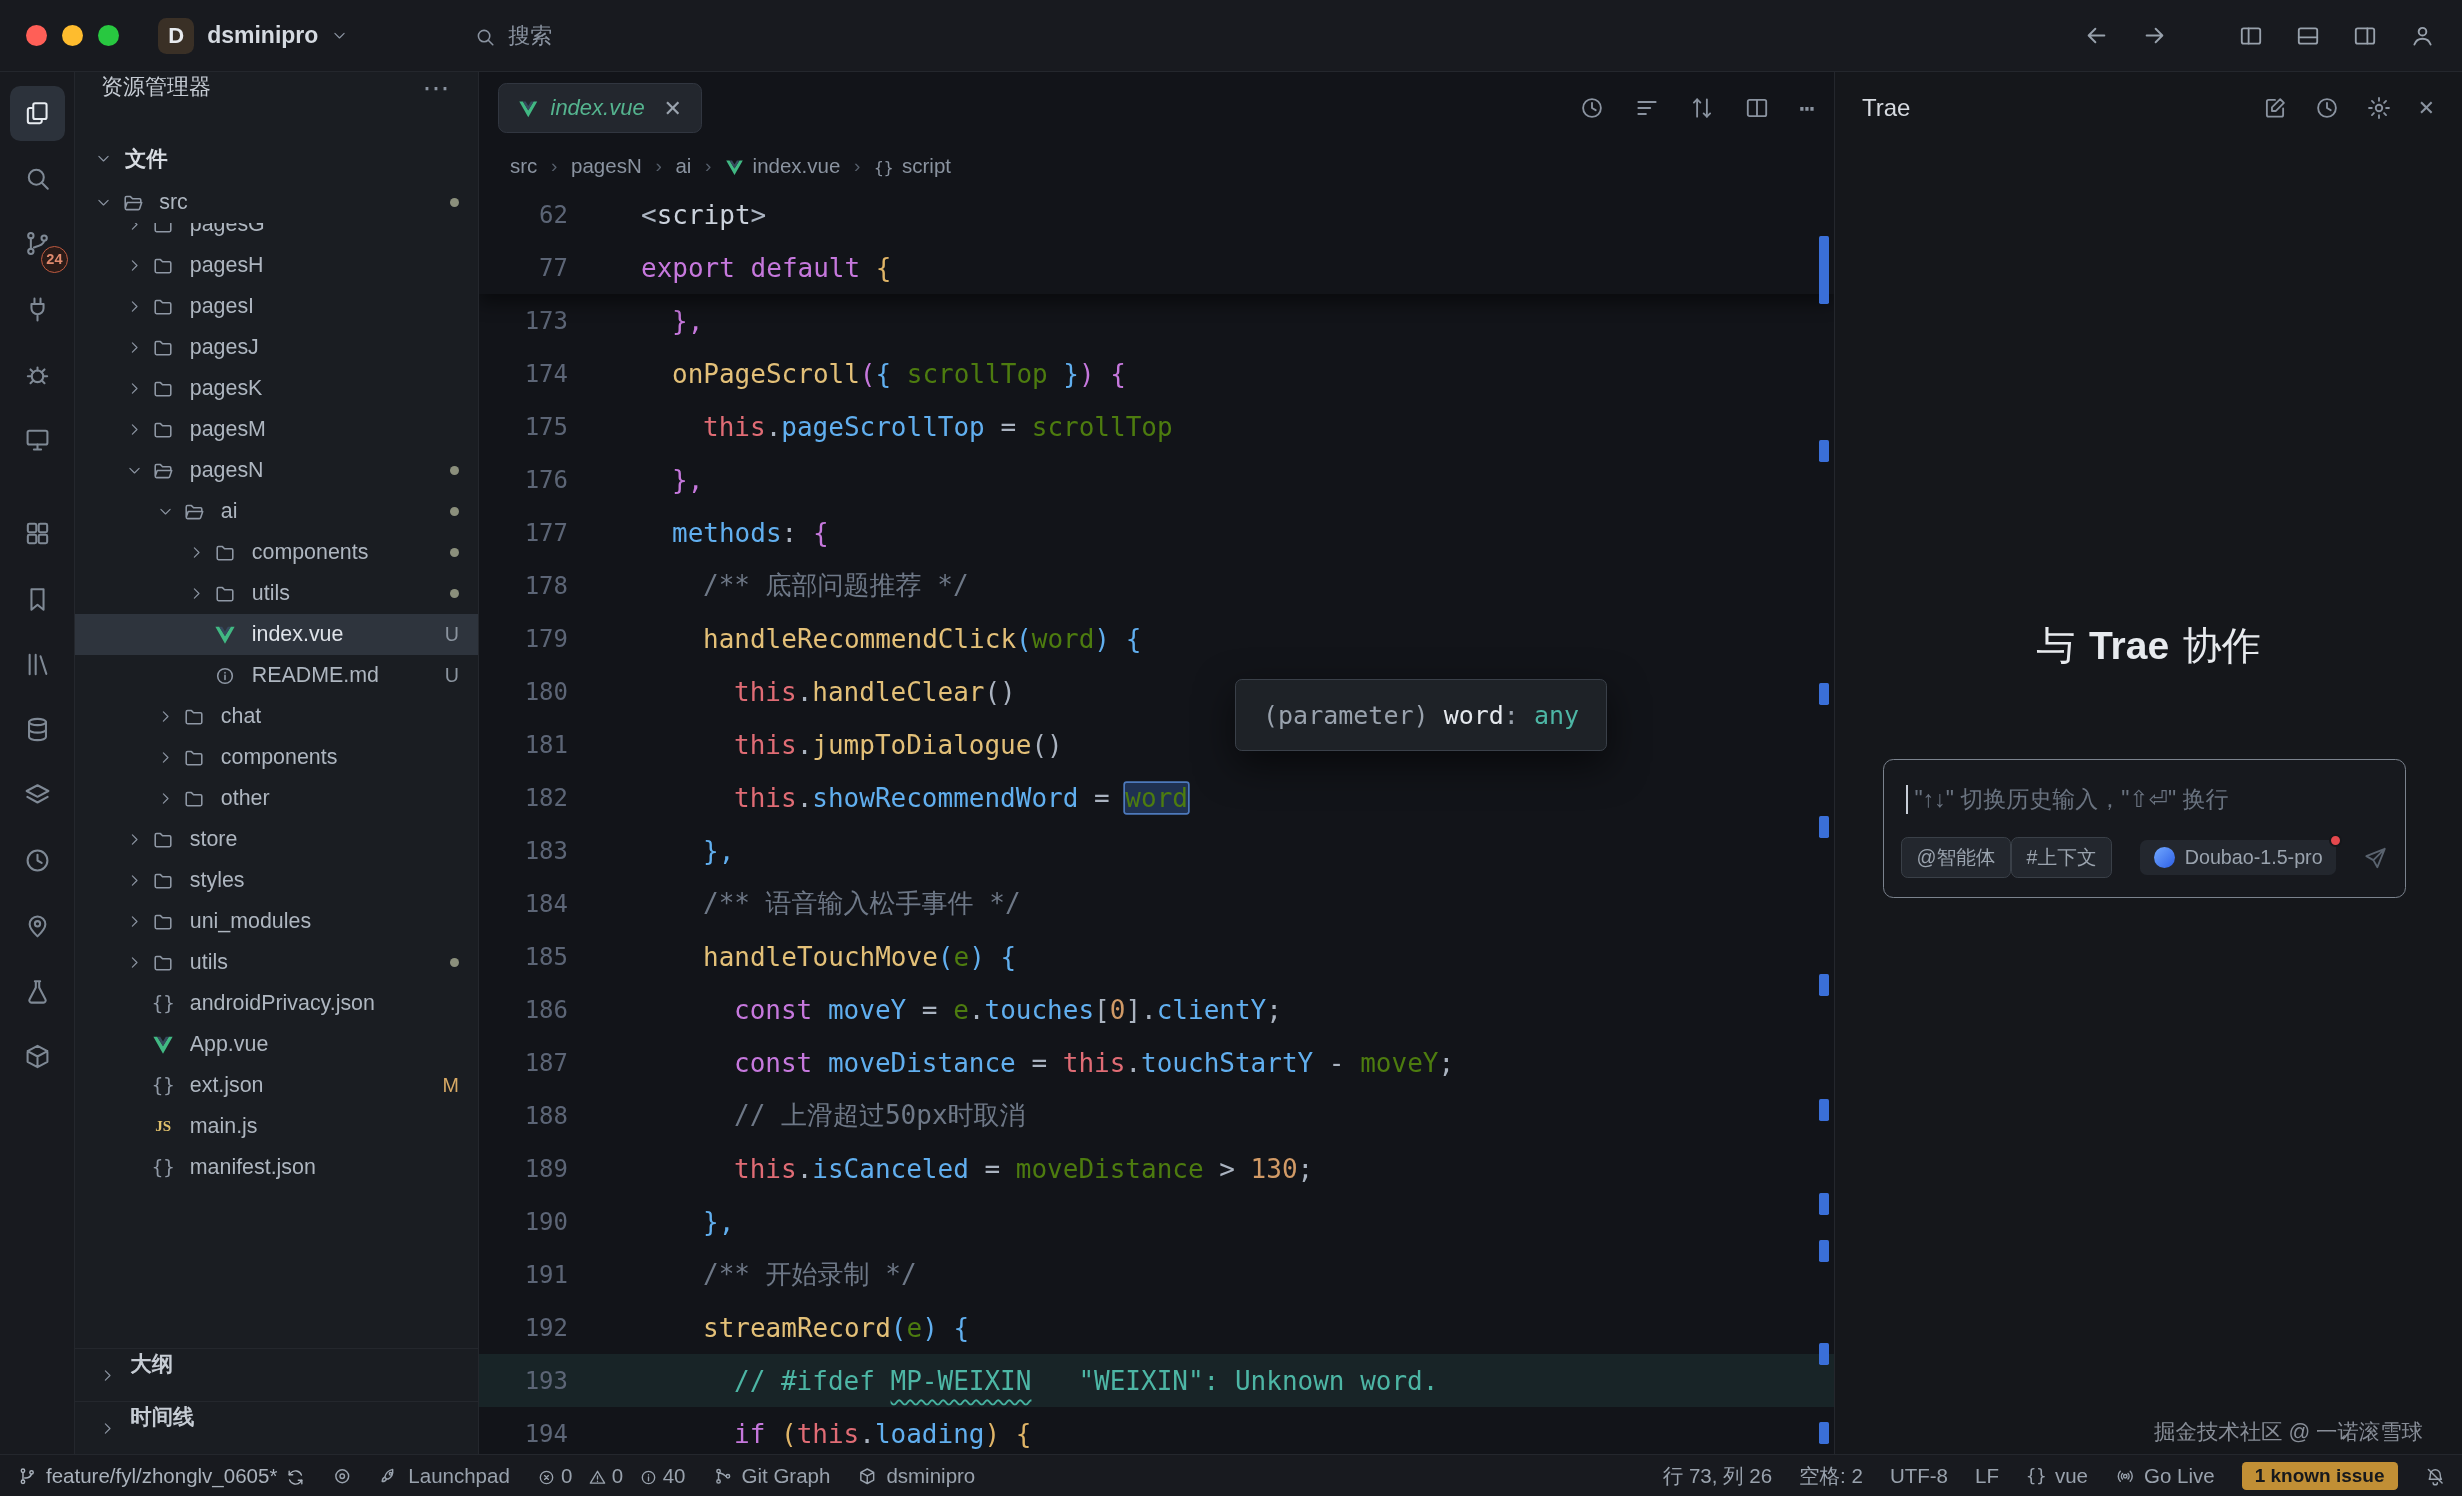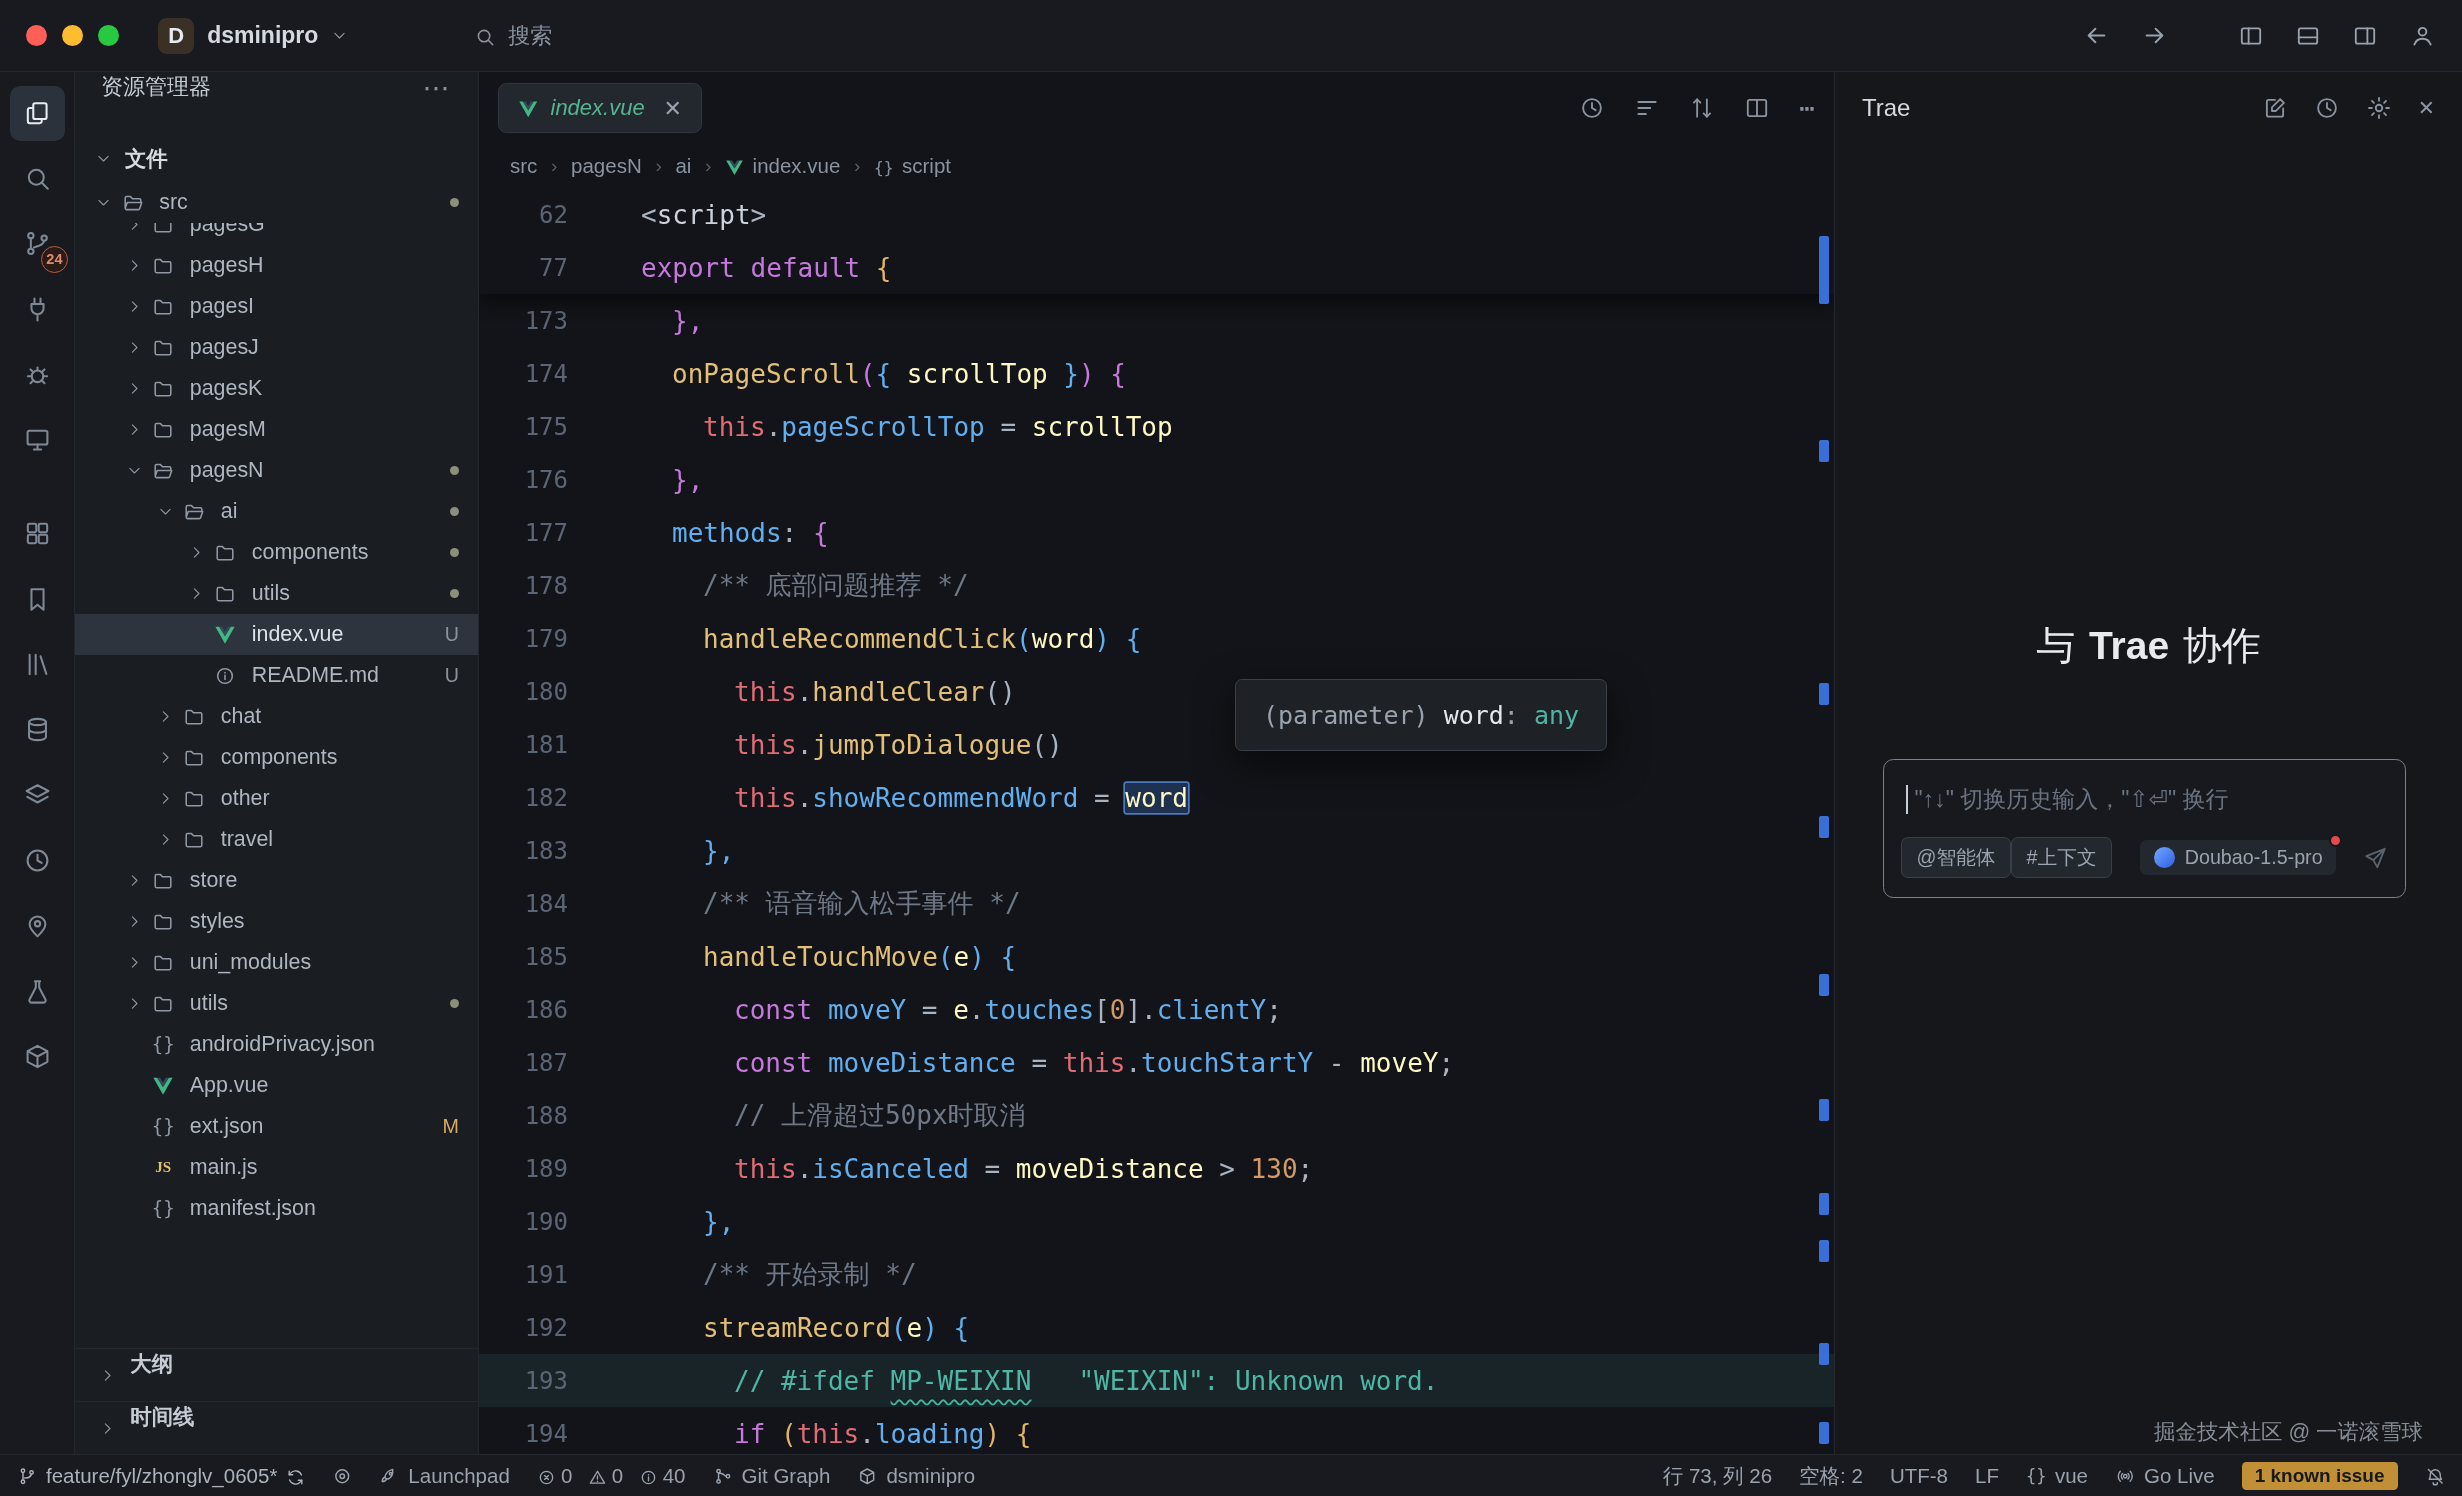--- a/index.html
+++ b/index.html
@@ -59,21 +59,21 @@
   .tab-actions{margin-left:auto;display:flex;gap:29px;color:#8a93a0;align-items:center}
   .breadcrumb{height:44px;display:flex;align-items:center;padding:0 31px;font-size:20.5px;color:#8a93a0;gap:13.7px;flex:none}
   .bc-item{display:flex;align-items:center;gap:8.5px}
   .bc-sep{color:#565f6b;font-size:19px}
   .codearea{flex:1;position:relative;overflow:hidden;font-family:"DejaVu Sans Mono","Liberation Mono",monospace;font-size:26px}
   .cline{height:53px;display:flex;align-items:center}
   .cline .ln{width:128px;text-align:right;padding-right:39px;color:#5c6576;font-size:24px;flex:none}
   .cline .lc{white-space:pre}
   .cline.hl{background:rgba(77,182,165,0.10)}
   .sticky{position:relative;z-index:5;background:#121419;box-shadow:0 10.3px 17px rgba(0,0,0,0.45)}
-  .c-kw{color:#c678dd}.c-fn{color:#e3c078}.c-prop{color:#61afef}.c-var{color:#fef9c3}
+  .c-kw{color:#c678dd}.c-fn{color:#e3c078}.c-prop{color:#61afef}.c-var{color:#4d7c0f}
   .c-this{color:#e06c75}.c-num{color:#d19a66}.c-cm{color:#6e7887}.c-teal{color:#4db6a5}
   .c-pun{color:#aab3c0}.c-b1{color:#e0b567}.c-b2{color:#c678dd}.c-b3{color:#61afef}.c-tag{color:#cbd2dc}
   .m-sel{background:rgba(64,120,212,0.30);box-shadow:0 0 0 1.7px #4d79bc;border-radius:1.7px}
   .m-squig{text-decoration:underline wavy #45b2a0;text-decoration-thickness:1.7px;text-underline-offset:8.5px}
   .m-hint{margin-left:3ch}
   .tooltip{position:absolute;left:756px;top:491px;z-index:9;background:#1e2227;border:1.7px solid #3a4049;border-radius:6.8px;padding:20.5px 27px;font-size:25px;box-shadow:0 13.7px 38px rgba(0,0,0,0.55);white-space:pre}
   .tt-dim{color:#99a2ad}.tt-white{color:#e4e8ed}.tt-teal{color:#4db6a5}
   .mark{position:absolute;right:5.1px;width:10.3px;background:#3a6fd8;border-radius:1.7px;z-index:8}
 
   
@@ -483,34 +483,20 @@
             </svg>
           </span>
           <span class="ficon">
             <svg class="ic" style="width:22px;height:22px" viewBox="0 0 24 24" fill="none" stroke="currentColor" stroke-width="1.7" stroke-linecap="round" stroke-linejoin="round">
               <path d="M3.5 6.5A1.5 1.5 0 0 1 5 5h4.2L11.5 7.3H19a1.5 1.5 0 0 1 1.5 1.5v9A1.5 1.5 0 0 1 19 19.3H5a1.5 1.5 0 0 1-1.5-1.5z"></path>
             </svg>
           </span>
           <span class="lbl">other</span>
           <span class="spacer"></span>
         </div>
-        <div class="row" style="padding-left:77px">
-          <span class="chev">
-            <svg class="ic" style="width:17px;height:17px" viewBox="0 0 24 24" fill="none" stroke="currentColor" stroke-width="1.7" stroke-linecap="round" stroke-linejoin="round">
-              <path d="M9 5.5l6.5 6.5L9 18.5"></path>
-            </svg>
-          </span>
-          <span class="ficon">
-            <svg class="ic" style="width:22px;height:22px" viewBox="0 0 24 24" fill="none" stroke="currentColor" stroke-width="1.7" stroke-linecap="round" stroke-linejoin="round">
-              <path d="M3.5 6.5A1.5 1.5 0 0 1 5 5h4.2L11.5 7.3H19a1.5 1.5 0 0 1 1.5 1.5v9A1.5 1.5 0 0 1 19 19.3H5a1.5 1.5 0 0 1-1.5-1.5z"></path>
-            </svg>
-          </span>
-          <span class="lbl">travel</span>
-          <span class="spacer"></span>
-        </div>
         <div class="row" style="padding-left:46px">
           <span class="chev">
             <svg class="ic" style="width:17px;height:17px" viewBox="0 0 24 24" fill="none" stroke="currentColor" stroke-width="1.7" stroke-linecap="round" stroke-linejoin="round">
               <path d="M9 5.5l6.5 6.5L9 18.5"></path>
             </svg>
           </span>
           <span class="ficon">
             <svg class="ic" style="width:22px;height:22px" viewBox="0 0 24 24" fill="none" stroke="currentColor" stroke-width="1.7" stroke-linecap="round" stroke-linejoin="round">
               <path d="M3.5 6.5A1.5 1.5 0 0 1 5 5h4.2L11.5 7.3H19a1.5 1.5 0 0 1 1.5 1.5v9A1.5 1.5 0 0 1 19 19.3H5a1.5 1.5 0 0 1-1.5-1.5z"></path>
             </svg>

